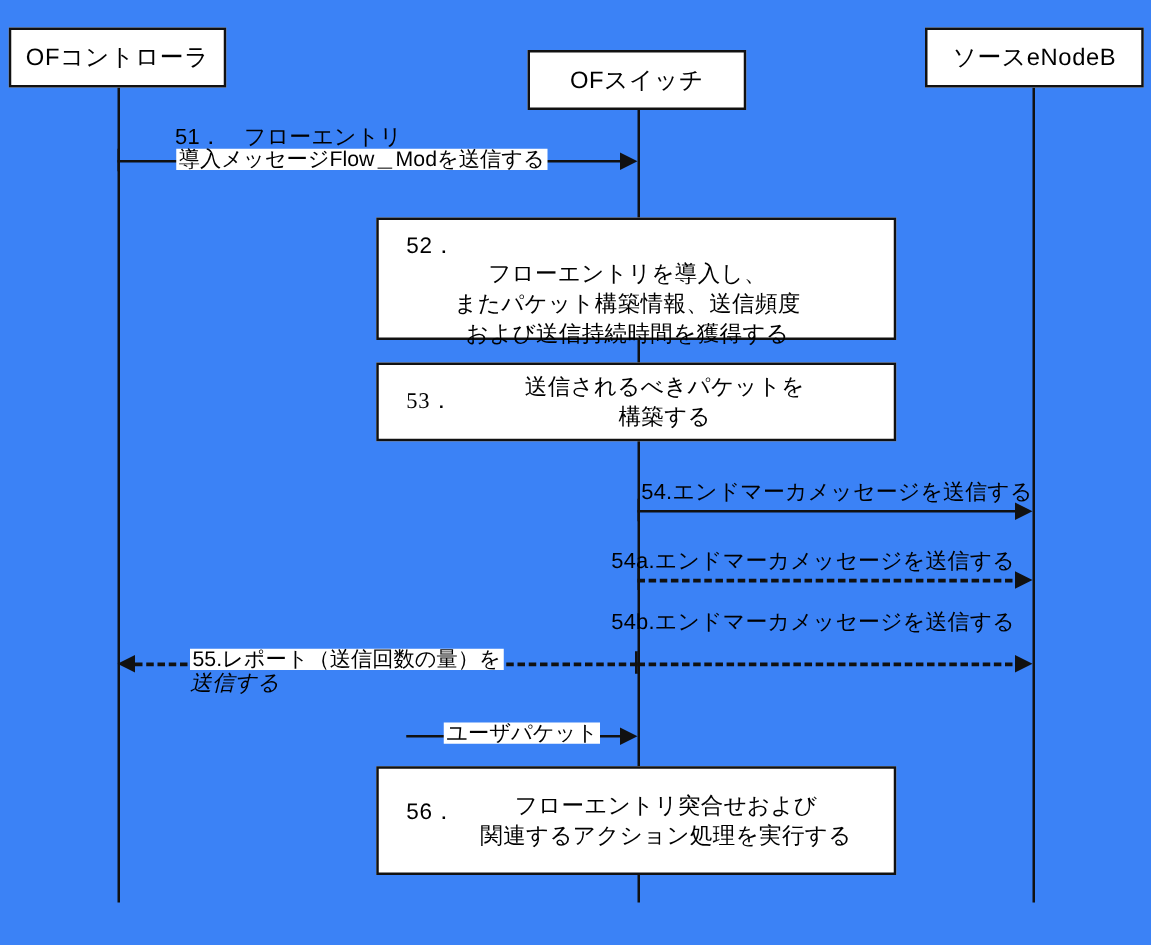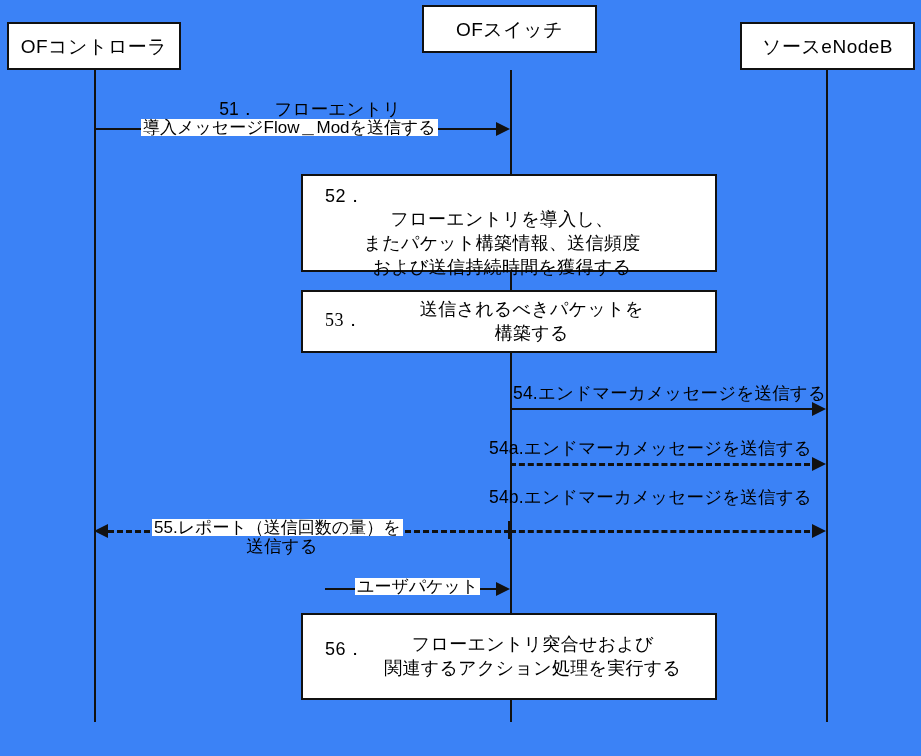--- a/index.html
+++ b/index.html
@@ -91,21 +91,21 @@
 
   .msg-label{
     position:absolute;
     font-size:17.5px;
     line-height:1.3;
     white-space:nowrap;
     letter-spacing:0.2px;
     z-index:7;
     background:transparent;
   }
-  .msg-label.ctr{text-align:center;}
+  .msg-label.ctr{text-align:left;}
   .msg-label .l{display:block;}
 
   
   .inline-label{
     position:absolute;
     font-size:17px;
     line-height:1;
     white-space:nowrap;
     background:#fff;
     padding:0 2px;
@@ -118,21 +118,21 @@
 <div id="canvas">
 
   <div class="lifeline" style="left:94px;top:70px;height:652px;"></div>
   <div class="lifeline" style="left:510px;top:70px;height:652px;"></div>
   <div class="lifeline" style="left:826px;top:70px;height:652px;"></div>
 
   <div class="actor-box" style="left:7px;top:22px;width:174px;height:48px;">
     <span class="actor-label">OFコントローラ</span>
   </div>
 
-  <div class="actor-box" style="left:422px;top:5px;width:175px;height:48px;">
+  <div class="actor-box" style="left:422px;top:40px;width:175px;height:48px;">
     <span class="actor-label">OFスイッチ</span>
   </div>
 
   <div class="actor-box" style="left:740px;top:22px;width:175px;height:48px;">
     <span class="actor-label">ソースeNodeB</span>
   </div>
 
   <div class="msg" style="left:94px;top:128px;width:416px;">
     <div class="msg-line" style="width:402px;"></div>
     <div class="msg-head right" style="left:402px;top:-6px;"></div>
@@ -186,21 +186,21 @@
   <div class="msg-label" style="left:489px;top:486px;">
     <span class="l">54b.エンドマーカメッセージを送信する</span>
   </div>
 
   <div class="msg" style="left:94px;top:530px;width:416px;">
     <div class="msg-line dashed" style="left:14px;width:402px;"></div>
     <div class="msg-head left" style="left:0;top:-6px;"></div>
     <div class="msg-tick" style="left:414px;top:-9px;"></div>
   </div>
   <div class="inline-label" style="left:152px;top:519px;">55.レポート（送信回数の量）を</div>
-  <div class="msg-label ctr" style="left:152px;top:535px;width:260px;">
+  <div class="msg-label ctr" style="left:152px;top:535px;width:260px;font-style:italic;">
     <span class="l">送信する</span>
   </div>
 
   <div class="msg" style="left:325px;top:588px;width:185px;">
     <div class="msg-line" style="width:171px;"></div>
     <div class="msg-head right" style="left:171px;top:-6px;"></div>
   </div>
   <div class="inline-label" style="left:355px;top:578px;">ユーザパケット</div>
 
   <div class="proc-box" style="left:301px;top:613px;width:416px;height:87px;">

